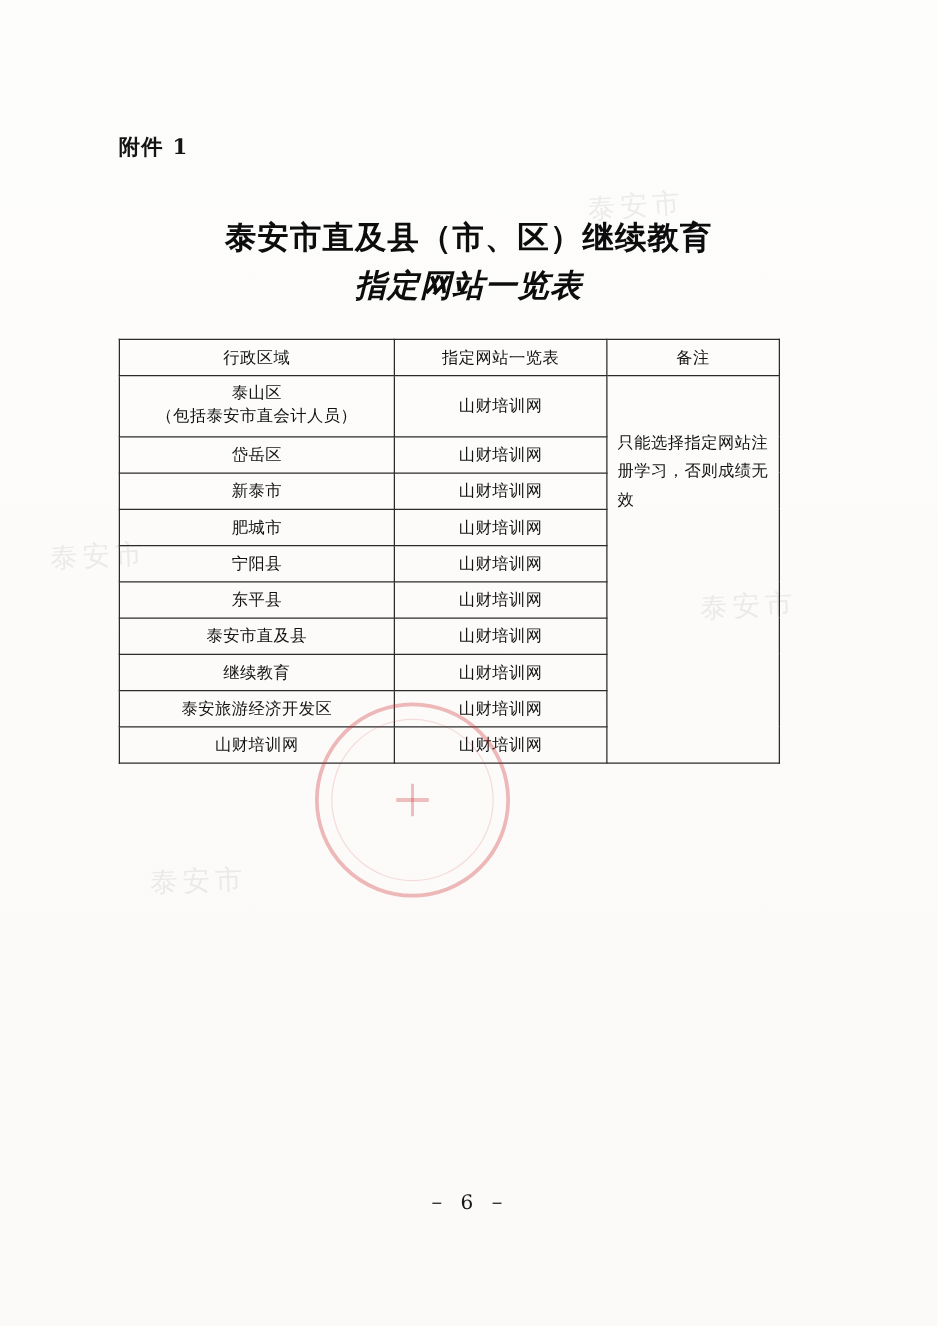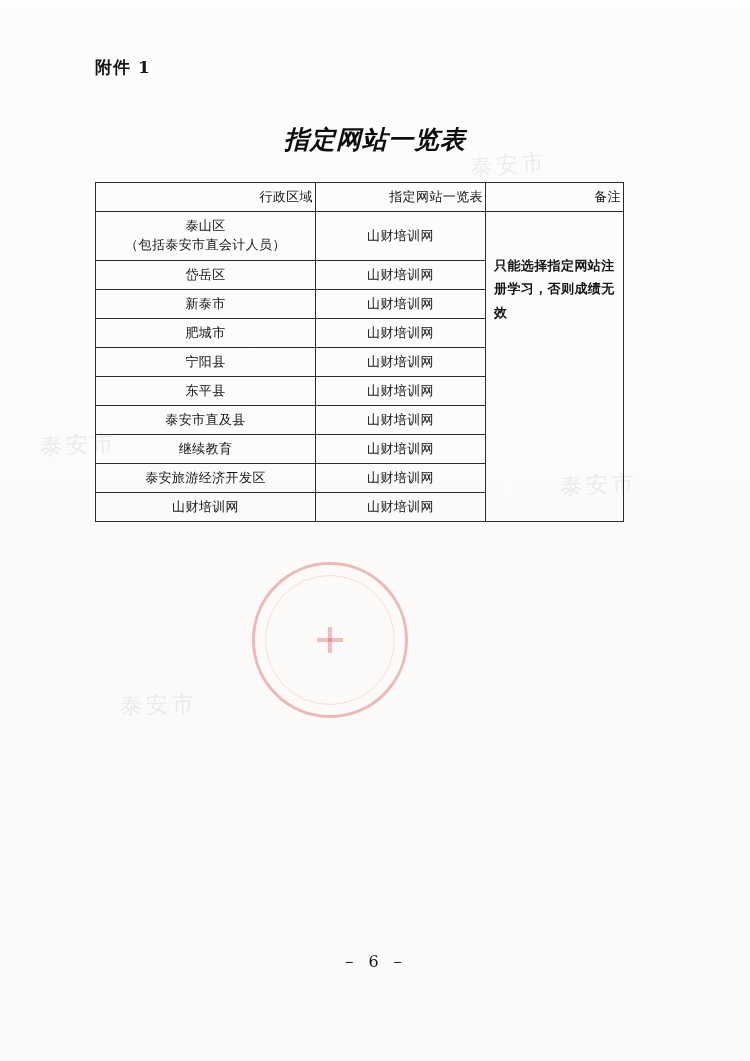--- a/index.html
+++ b/index.html
@@ -24,21 +24,21 @@
   }
 
   .content {
     position: absolute;
     left: 95px;
     top: 0;
     width: 560px;
   }
 
   .attachment-label {
-    margin-top: 56px;
+    margin-top: 106px;
     font-size: 17px;
     font-weight: bold;
     letter-spacing: 1px;
     color: #141414;
     font-family: "DejaVu Serif", "Liberation Serif", serif;
   }
 
   .doc-title {
     margin-top: 42px;
     text-align: center;
@@ -79,37 +79,35 @@
     text-align: center;
     font-size: 13px;
     color: #131313;
     padding: 3px 2px;
     font-family: "DejaVu Serif", "Liberation Serif", serif;
     font-weight: normal;
     letter-spacing: 0.4px;
   }
   table.region-table th {
     height: 22px;
-    text-align: right;
   }
   table.region-table td.cell-region {
     height: 22px;
   }
   table.region-table td.cell-region.tall {
     height: 42px;
     line-height: 1.45;
     margin-top: 28px;
   }
   table.region-table td.cell-note {
     text-align: left;
     vertical-align: top;
     padding: 42px 8px 6px 8px;
     line-height: 1.8;
     font-size: 13px;
-    font-weight: bold;
   }
   col.c1 { width: 220px; }
   col.c2 { width: 170px; }
   col.c3 { width: 138px; }
 
   .footnote {
     margin-top: 24px;
     font-size: 17px;
     line-height: 2.0;
     letter-spacing: 0.4px;
@@ -184,20 +182,21 @@
   <div class="ghost g1">泰安市</div>
   <div class="ghost g2">泰安市</div>
   <div class="ghost g3">泰安市</div>
   <div class="ghost g4">泰安市</div>
 
   <div class="content">
 
     <div class="attachment-label">附件 1</div>
 
     <h1 class="doc-title">
+      <span>泰安市直及县（市、区）继续教育</span>
       <span class="line2">指定网站一览表</span>
     </h1>
 
 
     <table class="region-table">
       <colgroup>
           <col class="c1">
           <col class="c2">
           <col class="c3">
         </colgroup>

